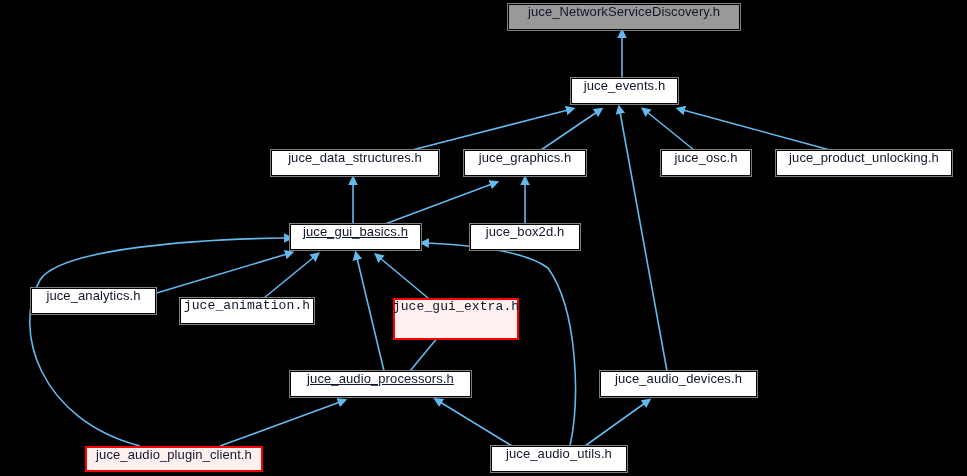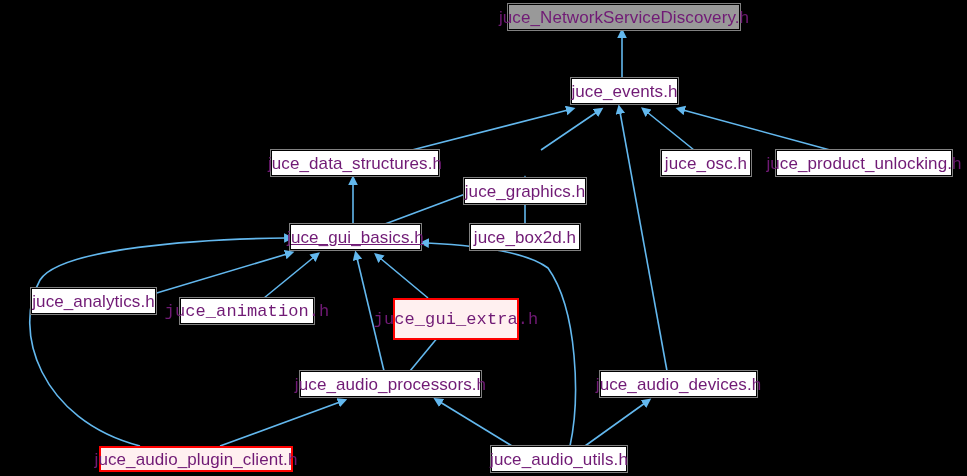--- a/index.html
+++ b/index.html
@@ -24,25 +24,25 @@
     position: absolute;
     left: 0;
     top: 0;
     width: 967px;
     height: 476px;
   }
   .node {
     position: absolute;
     box-sizing: border-box;
     display: flex;
-    align-items: center;
+    align-items: flex-start;
     justify-content: center;
-    font-size: 17px;
+    font-size: 13px;
     line-height: 1;
-    color: #701a75;
+    color: #0f172a;
     white-space: nowrap;
     letter-spacing: 0.1px;
     z-index: 5;
     border: 1px solid #000000;
     background: #ffffff;
     box-shadow: 1px 1px 0 0 #808080, -1px -1px 0 0 #808080,
                 1px -1px 0 0 #808080, -1px 1px 0 0 #808080;
   }
   .node.root {
     background: #999999;
@@ -94,21 +94,21 @@
   <div id="nodes-layer">
       <div class="node root" style="left: 508px; top: 4px; width: 232px; height: 26px;">
         <span class="node-label">juce_NetworkServiceDiscovery.h</span>
       </div>
       <div class="node" style="left: 571px; top: 78px; width: 107px; height: 26px;">
         <span class="node-label">juce_events.h</span>
       </div>
       <div class="node" style="left: 271px; top: 150px; width: 168px; height: 26px;">
         <span class="node-label">juce_data_structures.h</span>
       </div>
-      <div class="node" style="left: 464px; top: 150px; width: 122px; height: 26px; margin-top: 28px;">
+      <div class="node" style="left: 464px; top: 150px; width: 122px; height: 26px;">
         <span class="node-label">juce_graphics.h</span>
       </div>
       <div class="node" style="left: 661px; top: 150px; width: 90px; height: 26px;">
         <span class="node-label">juce_osc.h</span>
       </div>
       <div class="node" style="left: 776px; top: 150px; width: 176px; height: 26px;">
         <span class="node-label">juce_product_unlocking.h</span>
       </div>
       <div class="node" style="left: 290px; top: 224px; width: 131px; height: 26px; text-decoration: underline;">
         <span class="node-label">juce_gui_basics.h</span>
@@ -118,27 +118,27 @@
       </div>
       <div class="node" style="left: 31px; top: 288px; width: 125px; height: 26px;">
         <span class="node-label">juce_analytics.h</span>
       </div>
       <div class="node" style="left: 180px; top: 298px; width: 134px; height: 26px; font-family: Liberation Mono, monospace;">
         <span class="node-label">juce_animation.h</span>
       </div>
       <div class="node highlight" style="left: 393px; top: 298px; width: 126px; height: 42px; font-family: Liberation Mono, monospace;">
         <span class="node-label">juce_gui_extra.h</span>
       </div>
-      <div class="node" style="left: 300px; top: 371px; width: 181px; height: 26px;">
+      <div class="node" style="left: 290px; top: 371px; width: 181px; height: 26px; text-decoration: underline;">
         <span class="node-label">juce_audio_processors.h</span>
       </div>
       <div class="node" style="left: 600px; top: 371px; width: 157px; height: 26px;">
         <span class="node-label">juce_audio_devices.h</span>
       </div>
-      <div class="node highlight" style="left: 99px; top: 446px; width: 194px; height: 26px;">
+      <div class="node highlight" style="left: 85px; top: 446px; width: 178px; height: 26px;">
         <span class="node-label">juce_audio_plugin_client.h</span>
       </div>
       <div class="node" style="left: 491px; top: 446px; width: 136px; height: 26px;">
         <span class="node-label">juce_audio_utils.h</span>
       </div>
     </div>
 
 </div>
 
 </body></html>

